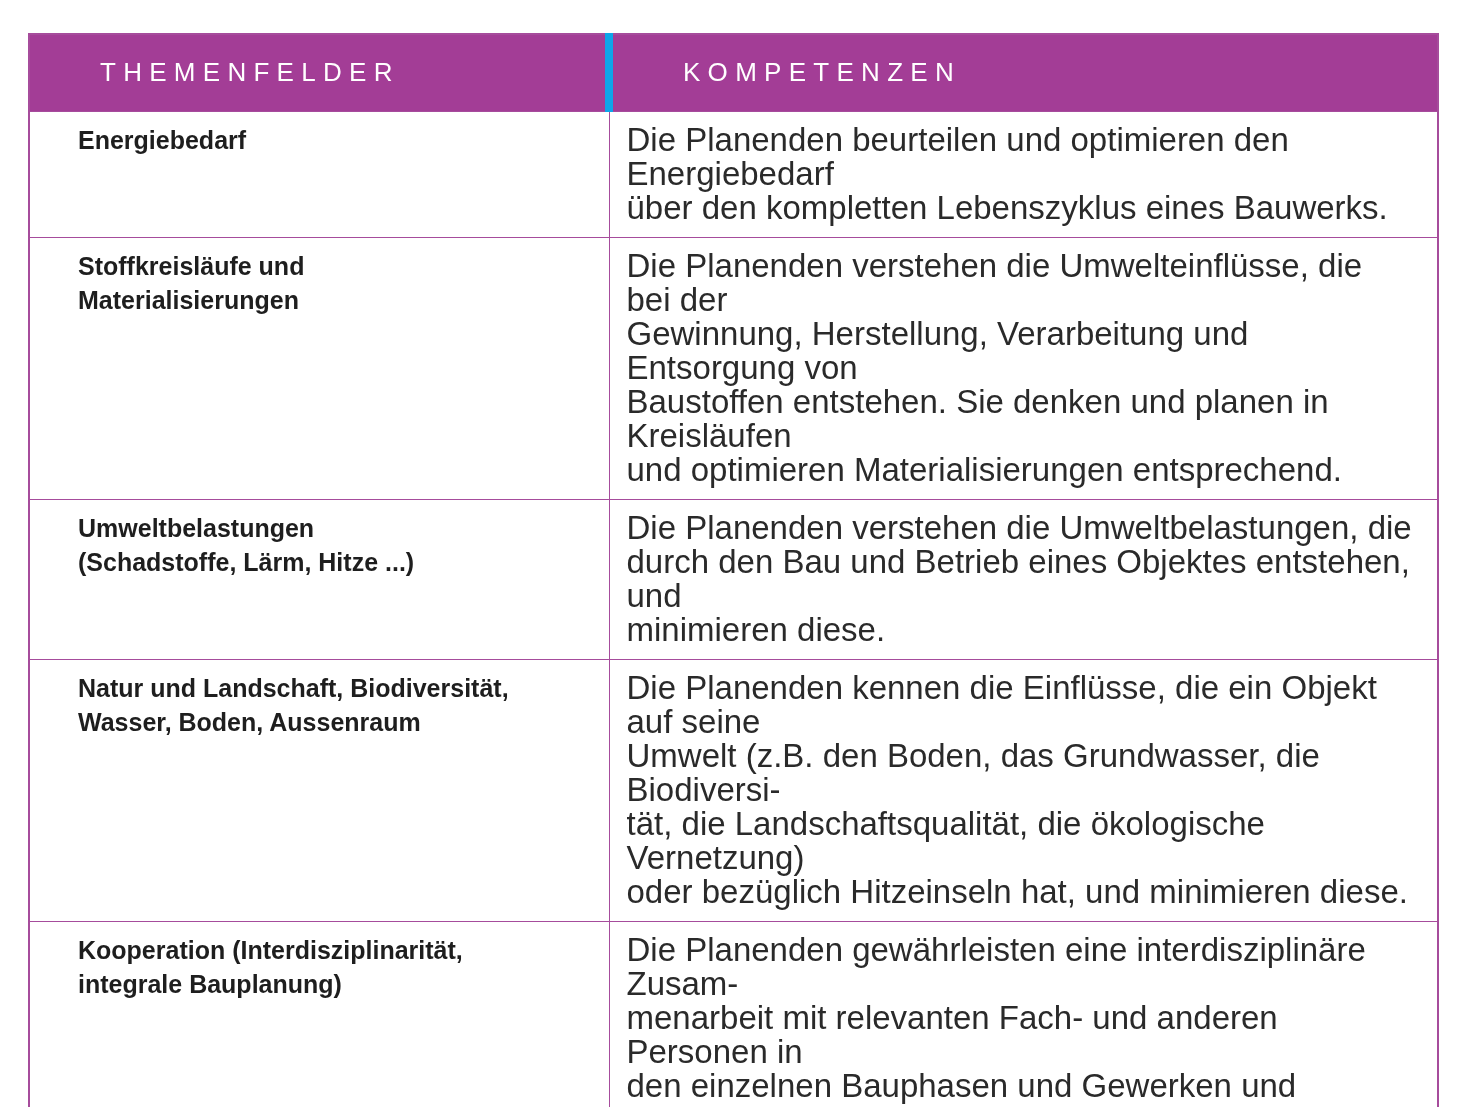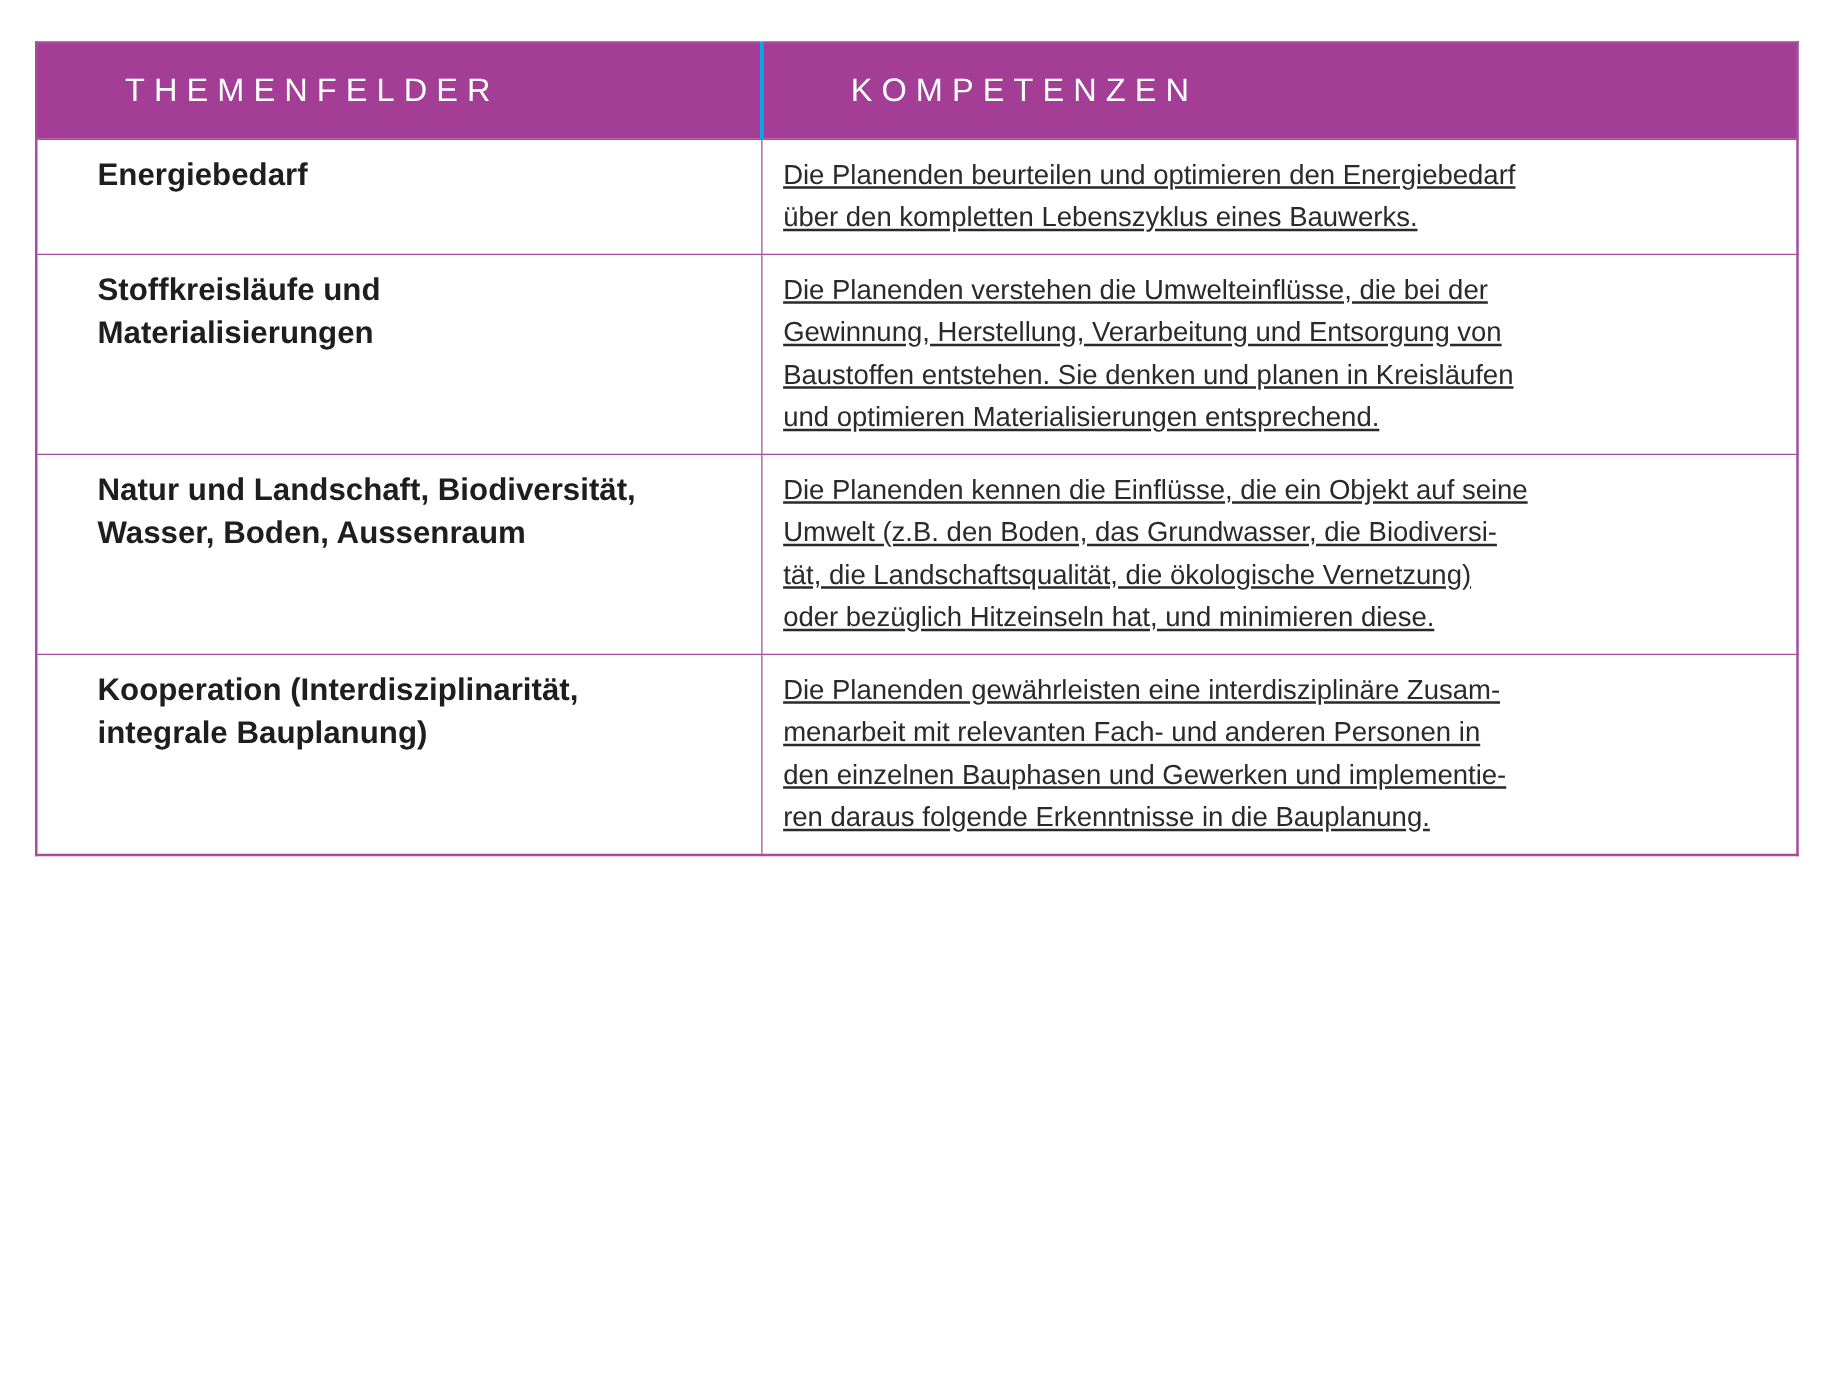--- a/index.html
+++ b/index.html
@@ -35,39 +35,38 @@
     height: 77px;
     text-align: left;
     vertical-align: middle;
     font-size: 26px;
     font-weight: normal;
     letter-spacing: 0.28em;
     padding-left: 70px;
     border: 0;
   }
   thead th.komp-header {
-    border-left: 3px solid #0ea5e9;
+    border-left: 8px solid #0ea5e9;
   }
   tbody td {
     border: 1.5px solid var(--border-color);
     vertical-align: top;
     padding: 11px 24px 12px 17px;
     white-space: pre-line;
     line-height: 34px;
   }
   td.themen-cell {
     font-weight: bold;
     font-size: 25px;
     color: var(--themen-text);
     padding-left: 48px;
   }
   td.komp-cell {
-    font-size: 22px;
+    font-size: 33px;
     color: var(--komp-text);
-    text-decoration: underline;
   }
 </style>
 </head>
 <body>
 
 <div class="page">
   <table class="kompetenzen">
     <colgroup>
       <col class="col-themen">
       <col class="col-komp">
@@ -88,20 +87,27 @@
 
   <tr class="body-row">
     <td class="themen-cell">Stoffkreisläufe und
 Materialisierungen</td>
     <td class="komp-cell">Die Planenden verstehen die Umwelteinflüsse, die bei der
 Gewinnung, Herstellung, Verarbeitung und Entsorgung von
 Baustoffen entstehen. Sie denken und planen in Kreisläufen
 und optimieren Materialisierungen entsprechend.</td>
   </tr>
 
+  <tr class="body-row">
+    <td class="themen-cell">Umweltbelastungen
+(Schadstoffe, Lärm, Hitze ...)</td>
+    <td class="komp-cell">Die Planenden verstehen die Umweltbelastungen, die
+durch den Bau und Betrieb eines Objektes entstehen, und
+minimieren diese.</td>
+  </tr>
 
   <tr class="body-row">
     <td class="themen-cell">Natur und Landschaft, Biodiversität,
 Wasser, Boden, Aussenraum</td>
     <td class="komp-cell">Die Planenden kennen die Einflüsse, die ein Objekt auf seine
 Umwelt (z.B. den Boden, das Grundwasser, die Biodiversi-
 tät, die Landschaftsqualität, die ökologische Vernetzung)
 oder bezüglich Hitzeinseln hat, und minimieren diese.</td>
   </tr>
 

